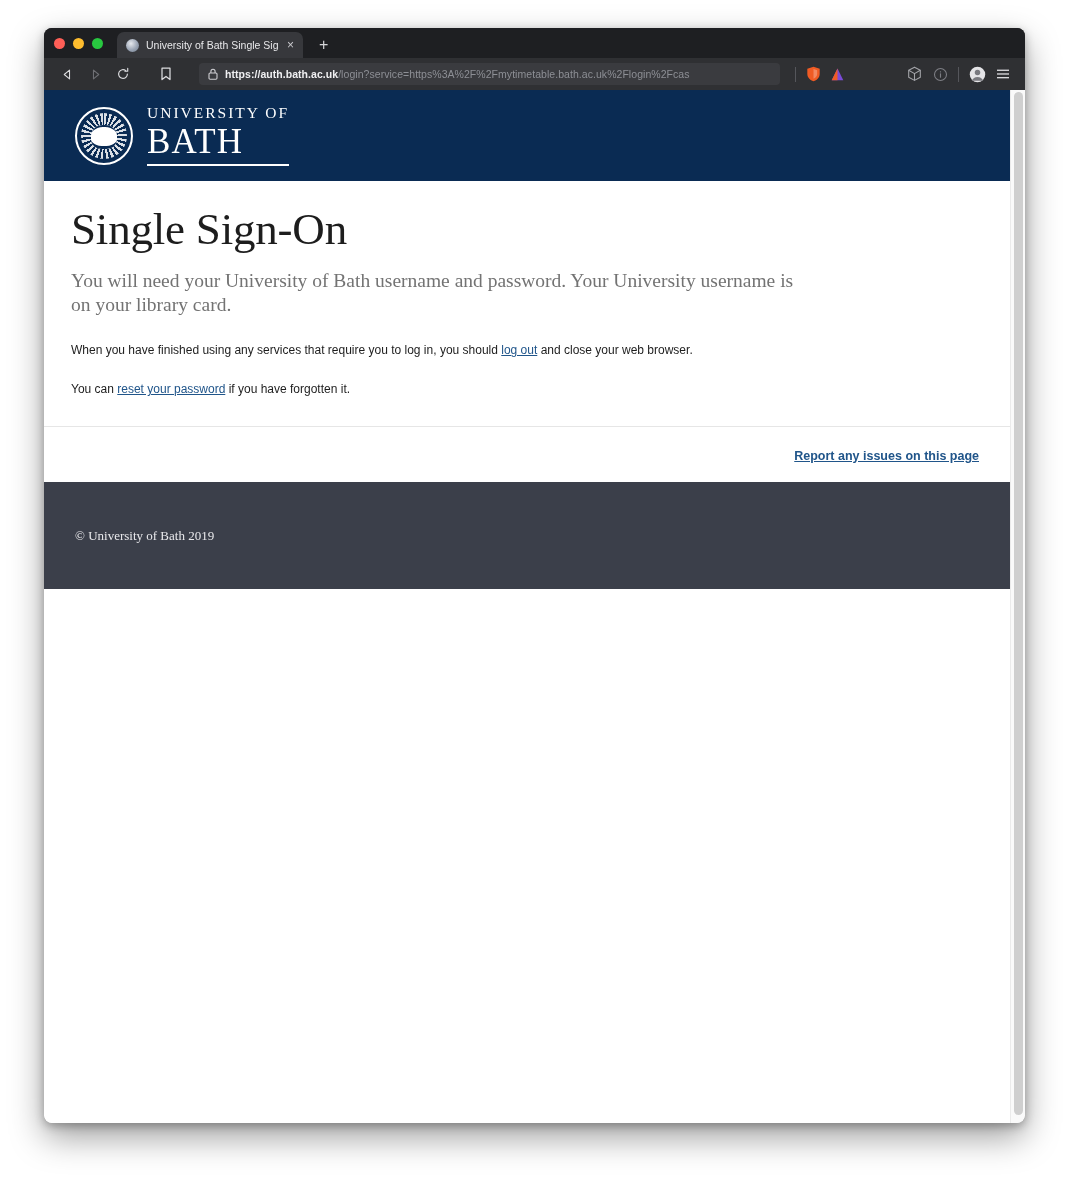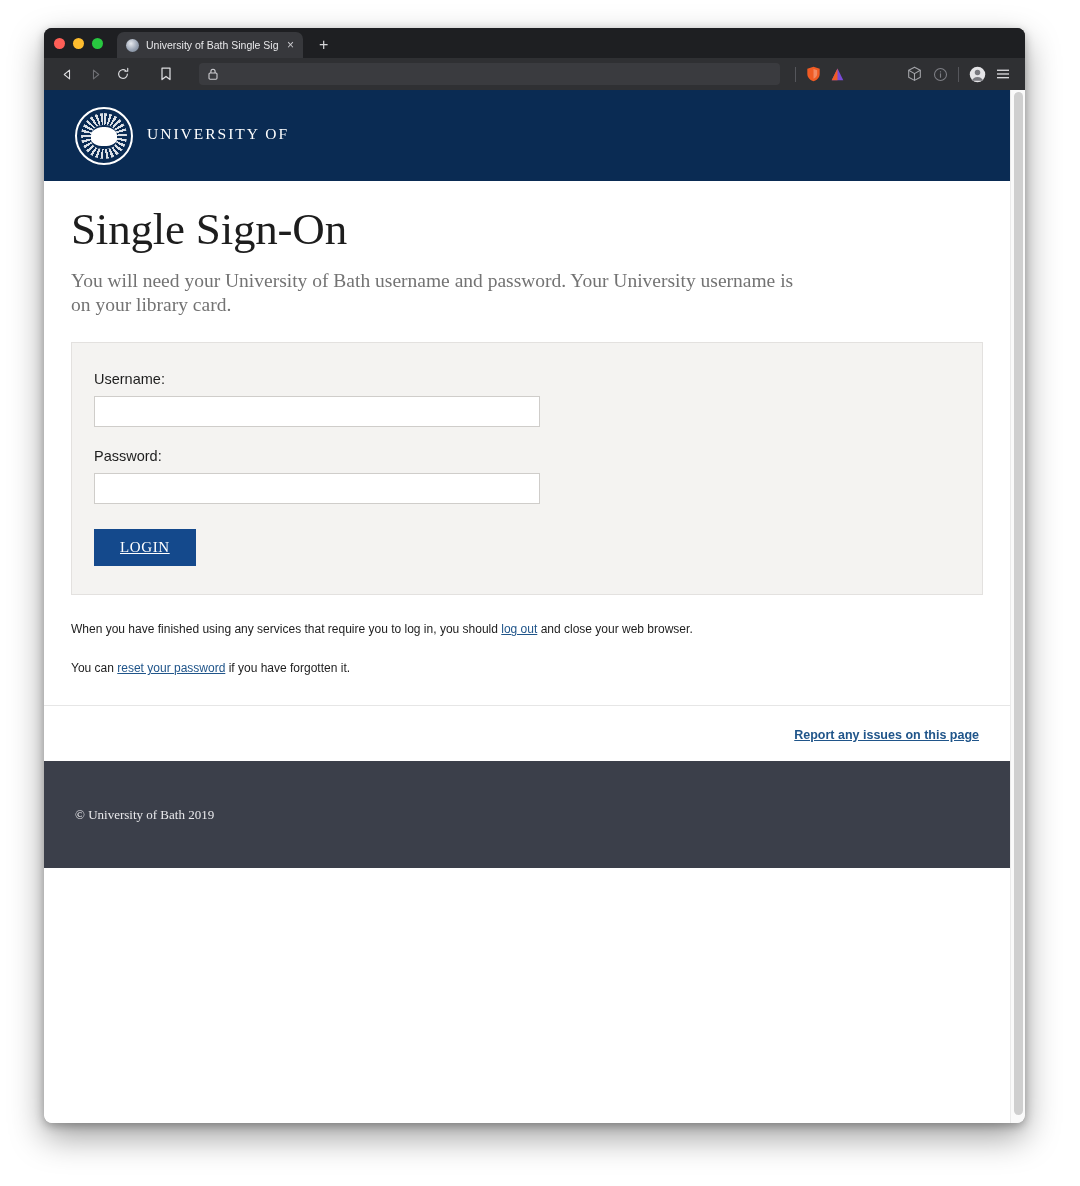--- a/index.html
+++ b/index.html
@@ -345,20 +345,21 @@
         <svg width="12" height="14" viewBox="0 0 12 14" aria-hidden="true">
           <path d="M2 1.2 H10 V12.6 L6 9.4 L2 12.6 Z" fill="none" stroke="#dcdcdf" stroke-width="1.25" stroke-linejoin="round"></path>
         </svg>
       </div>
 
       <div id="url-bar">
         <svg width="10" height="12" viewBox="0 0 10 12" aria-hidden="true">
           <rect x="1" y="5" width="8" height="6.2" rx="1.1" fill="none" stroke="#cfcfd3" stroke-width="1.1"></rect>
           <path d="M2.9 5 V3.4 A2.1 2.1 0 0 1 7.1 3.4 V5" fill="none" stroke="#cfcfd3" stroke-width="1.1"></path>
         </svg>
+        <span id="url-text"><b>https://auth.bath.ac.uk</b><span>/login?service=https%3A%2F%2Fmytimetable.bath.ac.uk%2Flogin%2Fcas</span></span>
       </div>
 
       <div id="toolbar-right">
         <div class="tb-sep"></div>
 
         <div id="shield-icon-wrap">
           <svg width="15" height="16" viewBox="0 0 16 17" aria-hidden="true">
             <path d="M8 0.8 L14.6 3 V8.6 C14.6 12.4 11.6 15.3 8 16.2 C4.4 15.3 1.4 12.4 1.4 8.6 V3 Z" fill="#f05b24"></path>
             <path d="M8 3.2 L11.9 4.5 V8.6 C11.9 10.9 10.2 12.8 8 13.5 Z" fill="#ffffff" opacity="0.28"></path>
           </svg>
@@ -408,39 +409,31 @@
 
     <div id="viewport">
 
       <div id="page">
 
         <div id="site-header">
           <div id="brand-lockup">
             <div id="crest-icon"></div>
             <div id="brand-text">
               <div id="brand-line1">UNIVERSITY OF</div>
+              <div id="brand-line2">BATH</div>
             </div>
           </div>
         </div>
 
         <div id="main">
 
           <h1 id="page-title">Single Sign-On</h1>
 
           <p id="intro-text">You will need your University of Bath username and password. Your University username is on your library card.</p>
 
-          <div id="login-panel">
-            <label class="field-label">Username:</label>
-            <input class="text-input" type="text" id="username-input" value="" style="">
-
-            <label class="field-label">Password:</label>
-            <input class="text-input" type="password" id="password-input" value="" style="">
-
-            <button id="login-button">LOGIN</button>
-          </div>
 
           <p class="note"><span>When you have finished using any services that require you to log in, you should </span><span class="inline-link">log out</span><span> and close your web browser.</span></p>
 
           <p class="note"><span>You can </span><span class="inline-link">reset your password</span><span> if you have forgotten it.</span></p>
 
         </div>
 
         <div id="issues-bar">
           <span id="report-issues-link">Report any issues on this page</span>
         </div>

